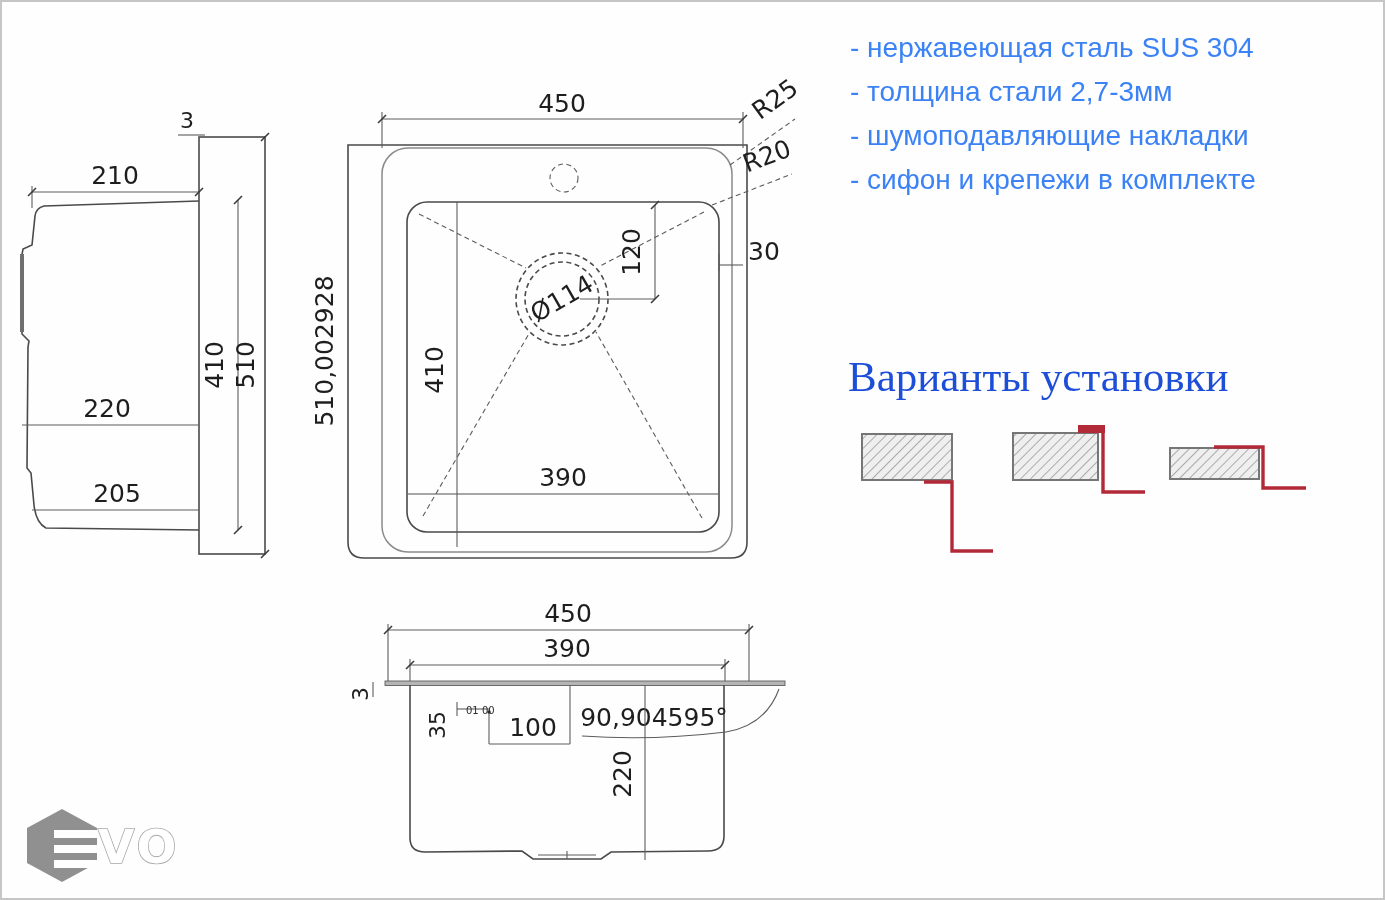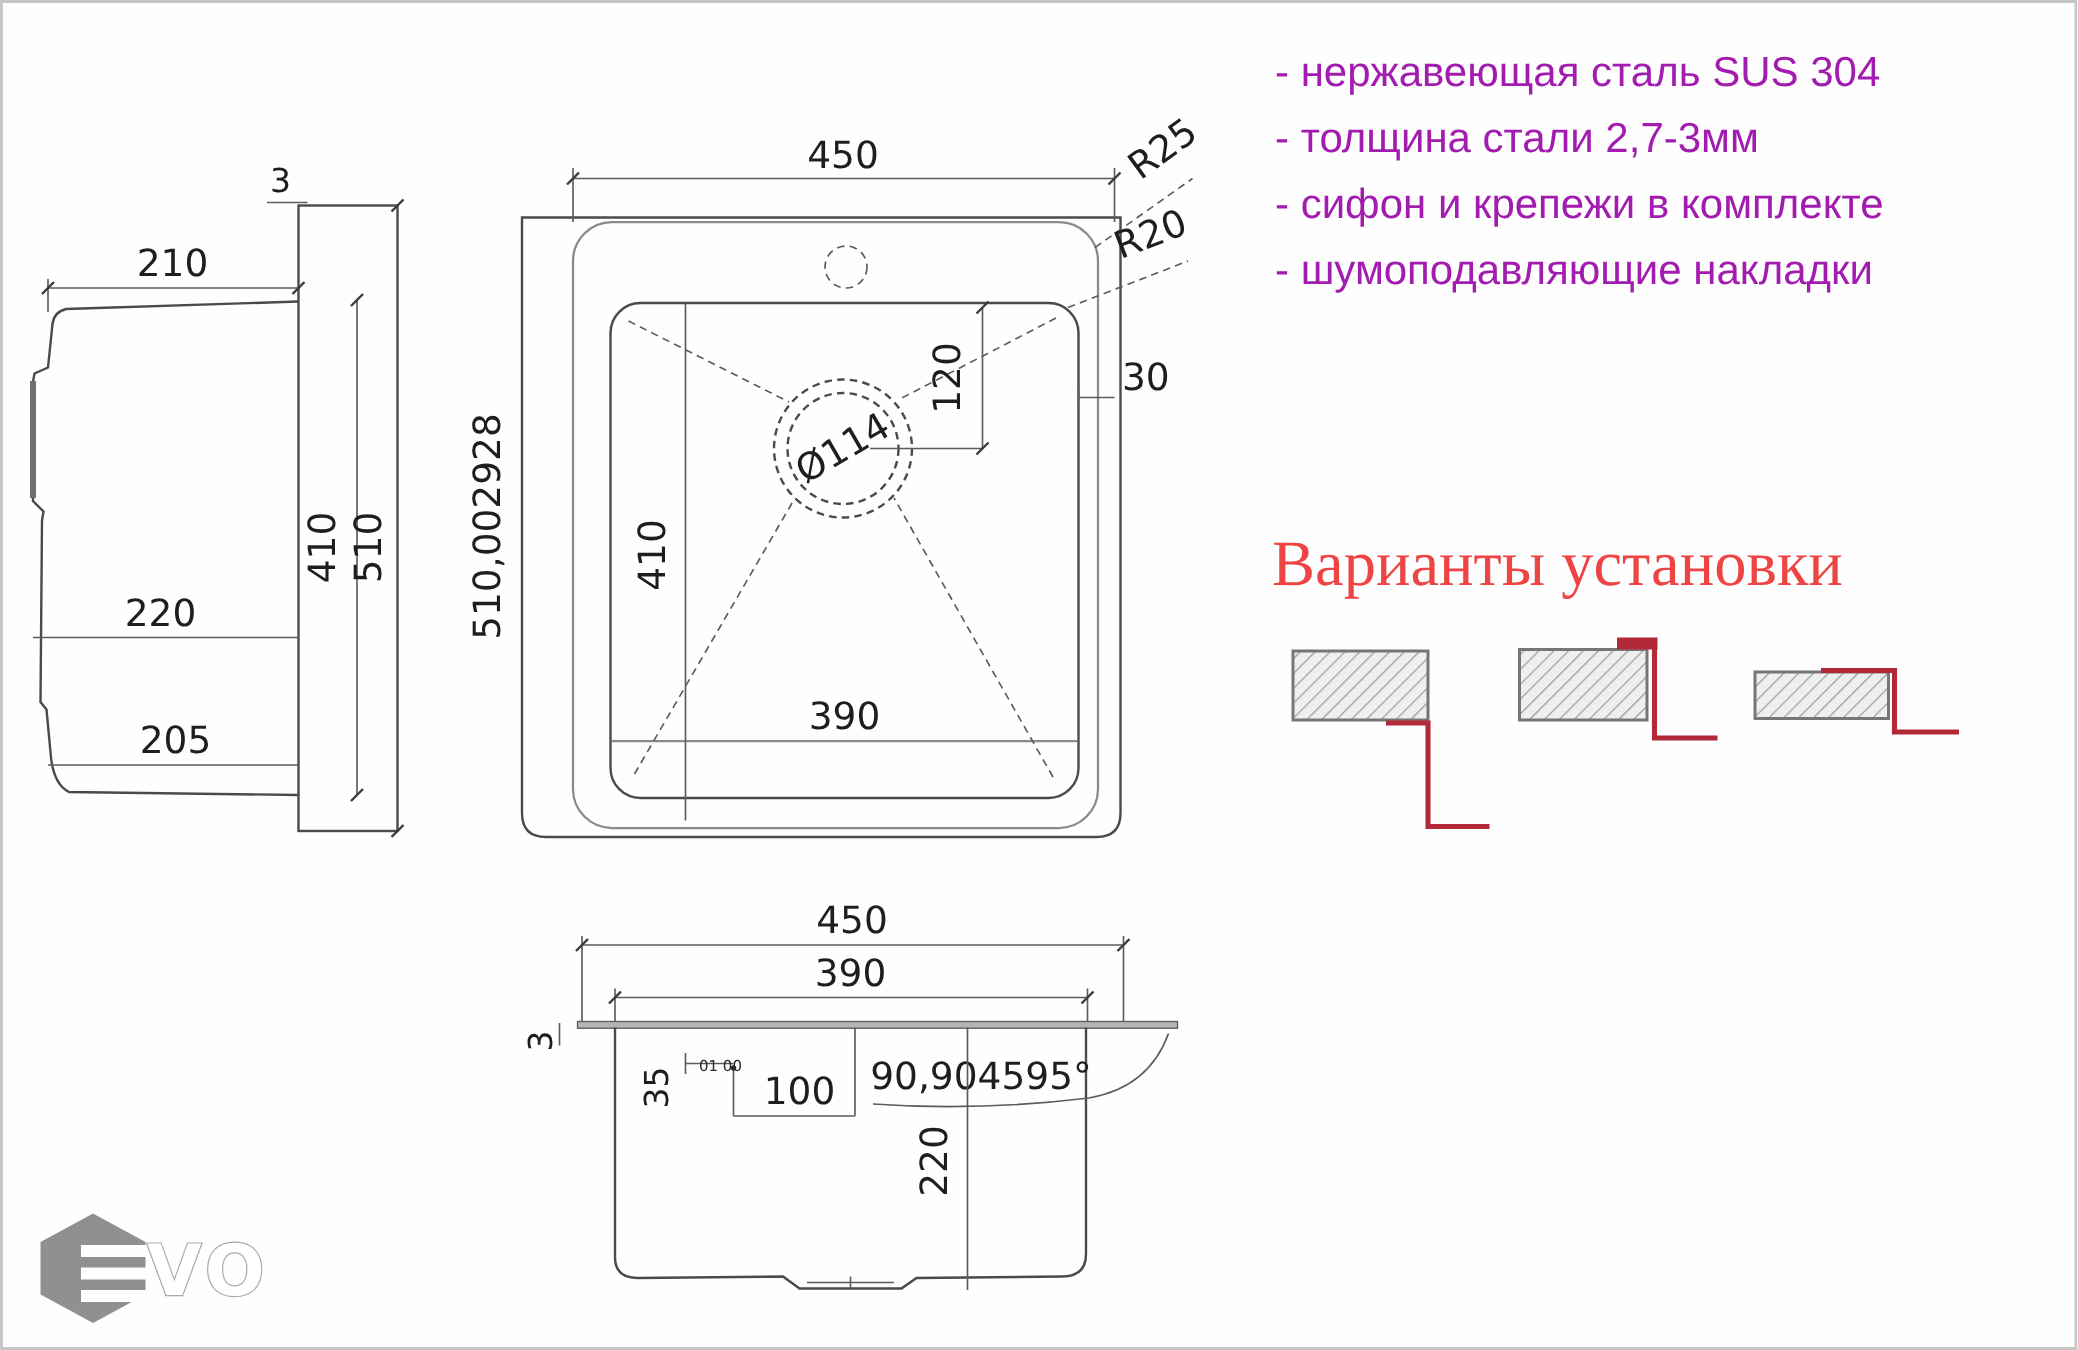--- a/index.html
+++ b/index.html
@@ -6,26 +6,26 @@
   #canvas {
     position:relative; width:1385px; height:900px;
     background:#fefefe; border:2px solid #c6c6c6; box-sizing:border-box;
     overflow:hidden;
     font-family:"DejaVu Sans", sans-serif;
   }
   #drawing { position:absolute; left:0; top:0; }
   .features {
     position:absolute; left:848px; top:24px;
     font-family:"Liberation Sans", sans-serif;
-    font-size:28px; color:#a21caf; line-height:44px; white-space:nowrap;
+    font-size:28px; color:#3b82f6; line-height:44px; white-space:nowrap;
   }
   .install-heading {
     position:absolute; left:846px; top:350px;
     font-family:"Liberation Serif", serif;
-    font-size:43px; color:#ef4444; white-space:nowrap;
+    font-size:43px; color:#1d4ed8; white-space:nowrap;
   }
   
   .ln   { fill:none; stroke:#4a4a4a; stroke-width:1.6; }
   .lng  { fill:none; stroke:#8a8a8a; stroke-width:1.5; }
   .thin { fill:none; stroke:#5c5c5c; stroke-width:1.1; }
   .dash { stroke-dasharray:5 3.5; }
   .dim  { font-family:"DejaVu Sans", sans-serif; font-size:25px; fill:#1e1e1e; }
   .dimS { font-family:"DejaVu Sans", sans-serif; font-size:22px; fill:#1e1e1e; }
   .tiny { font-family:"DejaVu Sans", sans-serif; font-size:10px; fill:#2a2a2a; }
   .tick { stroke:#3a3a3a; stroke-width:1.6; }
@@ -233,19 +233,19 @@
         <rect x="52" y="843" width="44" height="8" fill="#fefefe"></rect>
         <rect x="52" y="858" width="44" height="8" fill="#fefefe"></rect>
       </g>
       <text x="96" y="861" font-family="DejaVu Sans, sans-serif" font-size="47" font-weight="bold" fill="#ffffff" stroke="#a9a9a9" stroke-width="1.6" letter-spacing="3" style="paint-order:stroke">VO</text>
     </g>
   </svg>
 
   <div class="features">
     <div>- нержавеющая сталь SUS 304</div>
     <div>- толщина стали 2,7-3мм</div>
+    <div>- шумоподавляющие накладки</div>
     <div>- сифон и крепежи в комплекте</div>
-    <div>- шумоподавляющие накладки</div>
   </div>
 
   <div class="install-heading">Варианты установки</div>
 
 </div>
 
 </body></html>

